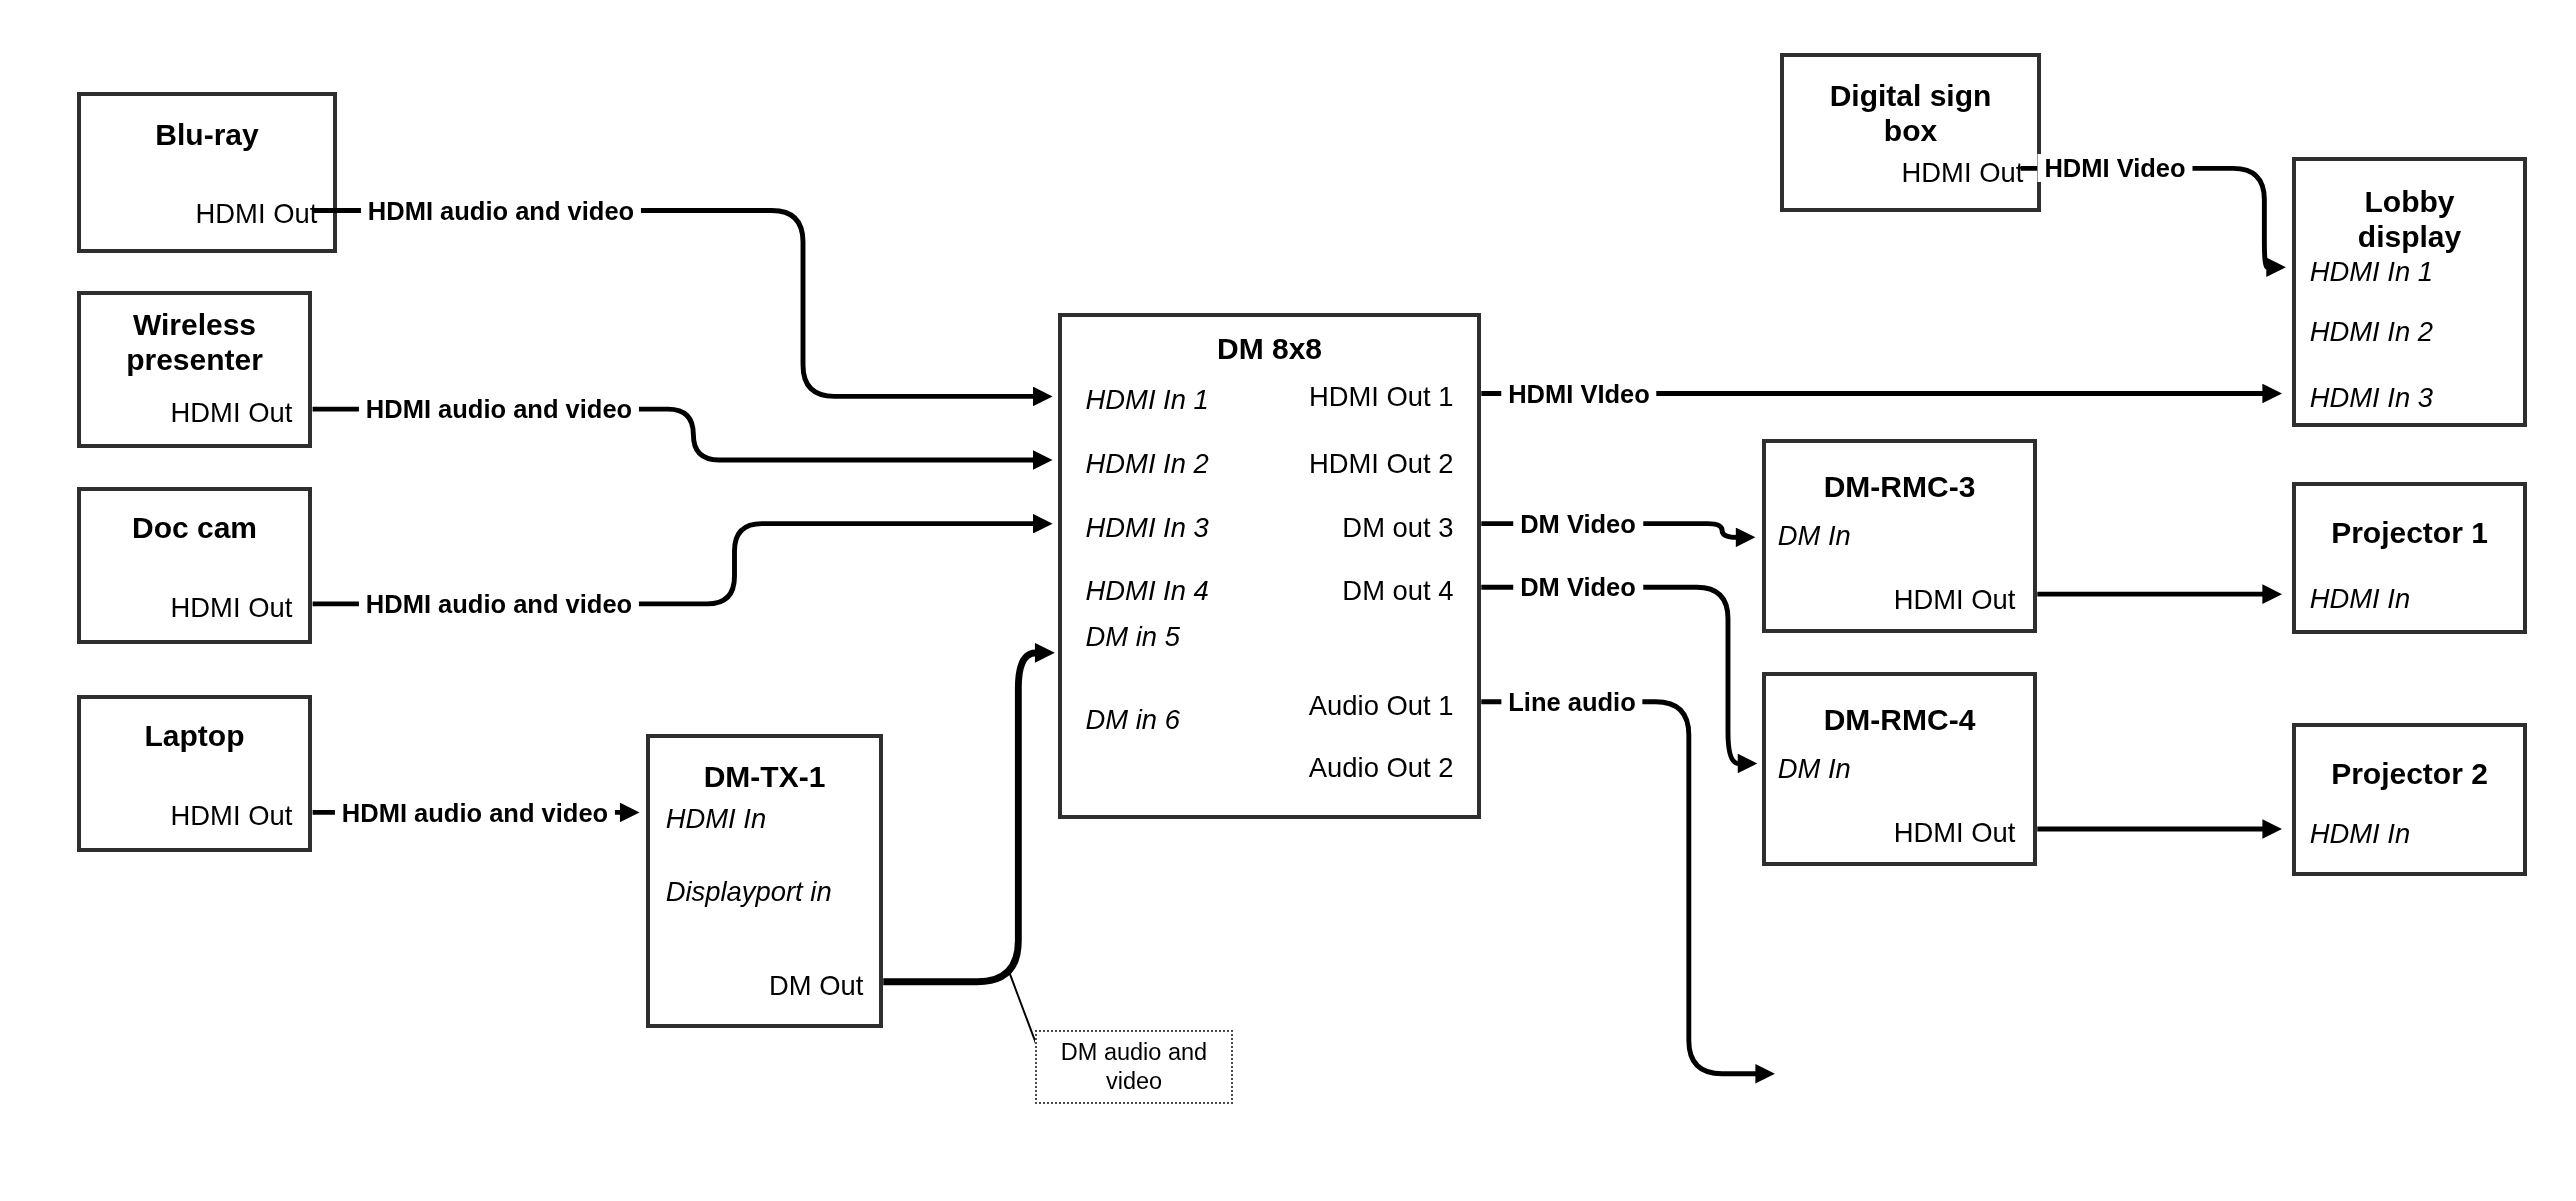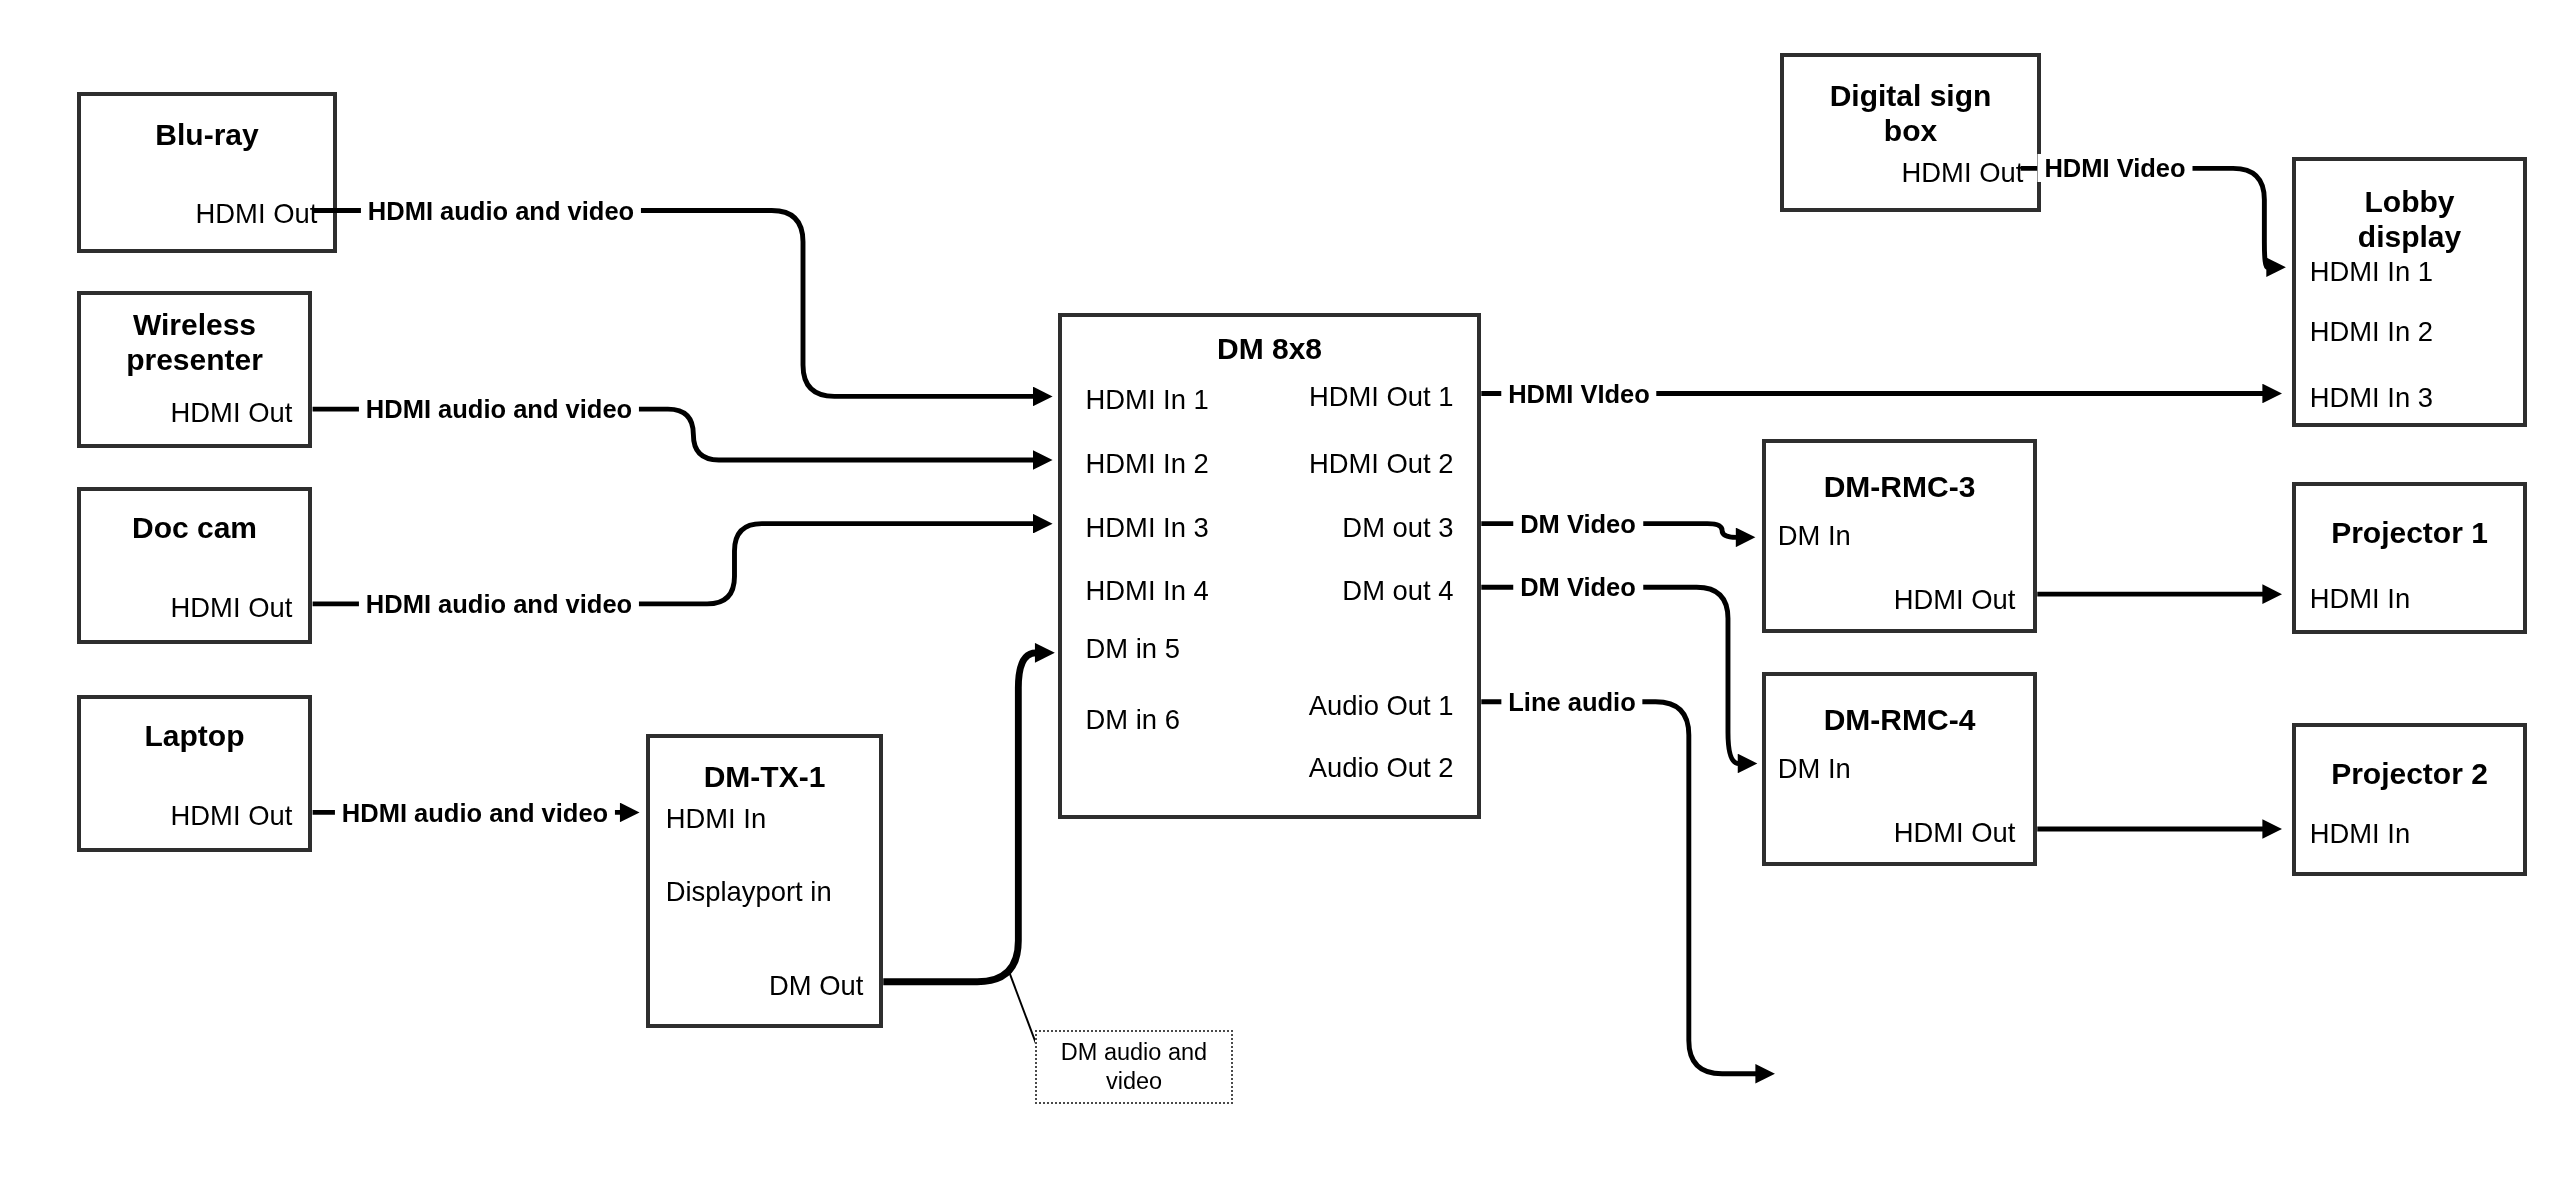--- a/index.html
+++ b/index.html
@@ -3,21 +3,21 @@
 <meta charset="utf-8">
 <style>
   html,body{margin:0;padding:0;background:#ffffff;}
   .canvas{position:relative;width:2576px;height:1201px;background:#ffffff;overflow:hidden;
           font-family:"Liberation Sans", sans-serif;color:#000;}
   .box{position:absolute;background:#fff;border:4.9px solid #2e2e2e;box-sizing:border-box;}
   .title{position:absolute;left:0;right:0;text-align:center;transform:translateY(-50%);
          font-weight:bold;font-size:30px;line-height:1.16;}
   .title.w{left:50%;right:auto;transform:translate(-50%,-50%);}
   .port{position:absolute;transform:translateY(-50%);font-size:27.4px;white-space:nowrap;line-height:1;}
-  .port.l{left:23.5px;}
+  .port.l{left:23.5px;font-style:italic;}
   .port.r{right:23.5px;text-align:right;}
   .edge-label{position:absolute;transform:translate(-50%,-50%);background:#ffffff;
               font-size:25.5px;line-height:1.1;white-space:nowrap;padding:0 6.9px;z-index:30;font-weight:bold;}
   .callout{position:absolute;border:2px dotted #4a4a4a;background:#ffffff;display:flex;
            align-items:center;justify-content:center;text-align:center;font-size:23.5px;
            line-height:1.25;box-sizing:border-box;z-index:20;}
   .callout-inner{width:166px;}
   svg.wires{position:absolute;left:0;top:0;z-index:10;pointer-events:none;}
 </style>
 </head>
@@ -51,21 +51,21 @@
     <div class="port l" style="top:154px;left:15.7px">Displayport in</div>
     <div class="port r" style="top:248px;right:15.7px">DM Out</div>
   </div>
 
   <div class="box" style="left:1058px;top:313px;width:423px;height:506px">
     <div class="title" style="top:32px">DM 8x8</div>
     <div class="port l" style="top:83px">HDMI In 1</div>
     <div class="port l" style="top:147px">HDMI In 2</div>
     <div class="port l" style="top:211px">HDMI In 3</div>
     <div class="port l" style="top:274px">HDMI In 4</div>
-    <div class="port l" style="top:332px">DM in 5</div>
+    <div class="port l" style="top:320px">DM in 5</div>
     <div class="port l" style="top:403px">DM in 6</div>
     <div class="port r" style="top:80px">HDMI Out 1</div>
     <div class="port r" style="top:147px">HDMI Out 2</div>
     <div class="port r" style="top:211px">DM out 3</div>
     <div class="port r" style="top:274px">DM out 4</div>
     <div class="port r" style="top:389px">Audio Out 1</div>
     <div class="port r" style="top:451px">Audio Out 2</div>
   </div>
 
   <div class="box" style="left:1780px;top:53px;width:261px;height:159px">

